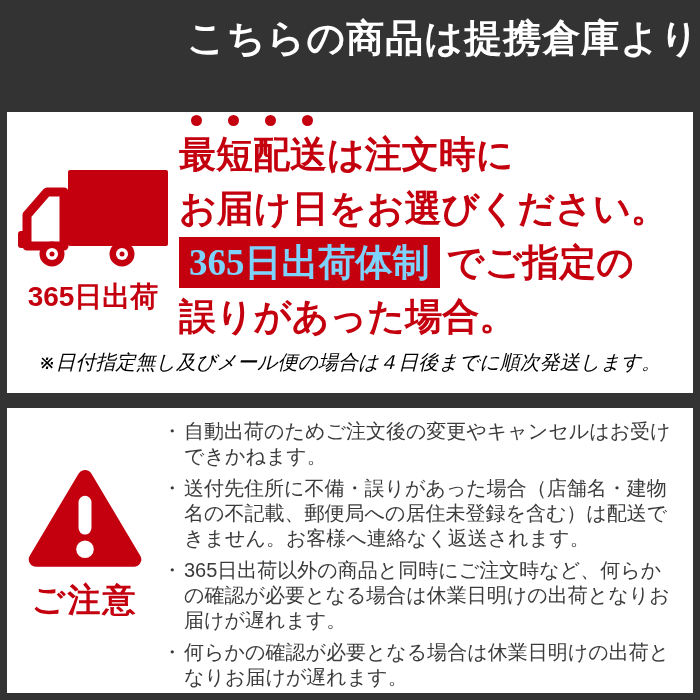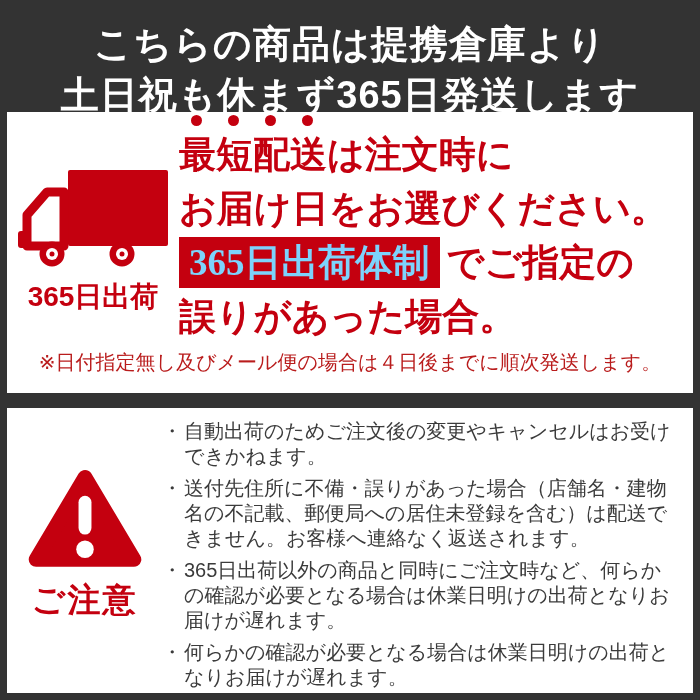--- a/index.html
+++ b/index.html
@@ -9,22 +9,22 @@
     font-family:"Liberation Sans","DejaVu Sans",sans-serif;
     overflow:hidden;
   }
   
   .top-banner {
     height:112px;
     color:#ffffff;
     font-weight:bold;
     font-size:38px;
     line-height:51px;
-    text-align:center;
-    padding-top:19px;
+    text-align:right;
+    padding-top:13px;
     letter-spacing:1px;
     white-space:nowrap;
   }
   
   .panel { background:#ffffff; margin:0 7px; }
   .shipping-panel { height:281px; margin-bottom:15px; overflow:hidden; }
   .ship-row { display:flex; }
   .truck-col {
     width:172px; flex:0 0 172px;
     display:flex; flex-direction:column; align-items:center;
@@ -43,21 +43,21 @@
     background:var(--red); margin-right:26px;
   }
   .ship-line { line-height:54px; white-space:nowrap; }
   .hl-box {
     background:var(--red); color:#7dd3fc;
     display:inline-block; line-height:49px;
     padding:1px 10px; margin-right:7px;font-family:Liberation Serif, serif;
   }
   .ship-note {
     text-align:center; font-size:20px; font-weight:normal;
-    color:#b91c1c; margin-top:5px; white-space:nowrap;
+    color:#000000; margin-top:5px; white-space:nowrap;font-style:italic;
   }
   
   .caution-panel { height:285px; display:flex; overflow:hidden; }
   .caution-col {
     width:155px; flex:0 0 155px;
     display:flex; flex-direction:column; align-items:center;
     padding-top:55px;
     text-align:center;
   }
   .caution-caption {
@@ -70,21 +70,20 @@
     color:#3b3b3b; margin-bottom:7px;
   }
   .bullet-marker { flex:0 0 22px; }
   :root { --red:#c4000f; }
 </style>
 </head>
 <body>
 
 <div class="top-banner">
   <div>こちらの商品は提携倉庫より</div>
-  <div>土日祝も休まず365日発送します</div>
 </div>
 
 <div class="panel shipping-panel">
   <div class="ship-row">
     <div class="truck-col">
       <span>
         <svg width="150" height="97" viewBox="0 0 150 97" aria-hidden="true">
           <rect x="50" y="0" width="100" height="76" rx="2" fill="#c4000f"></rect>
           <path d="M9,45 L29,22 H46 V76 H9 Z" fill="#ffffff" stroke="#c4000f" stroke-width="9" stroke-linejoin="round"></path>
           <rect x="0" y="61" width="13" height="17" rx="3" fill="#c4000f"></rect>

